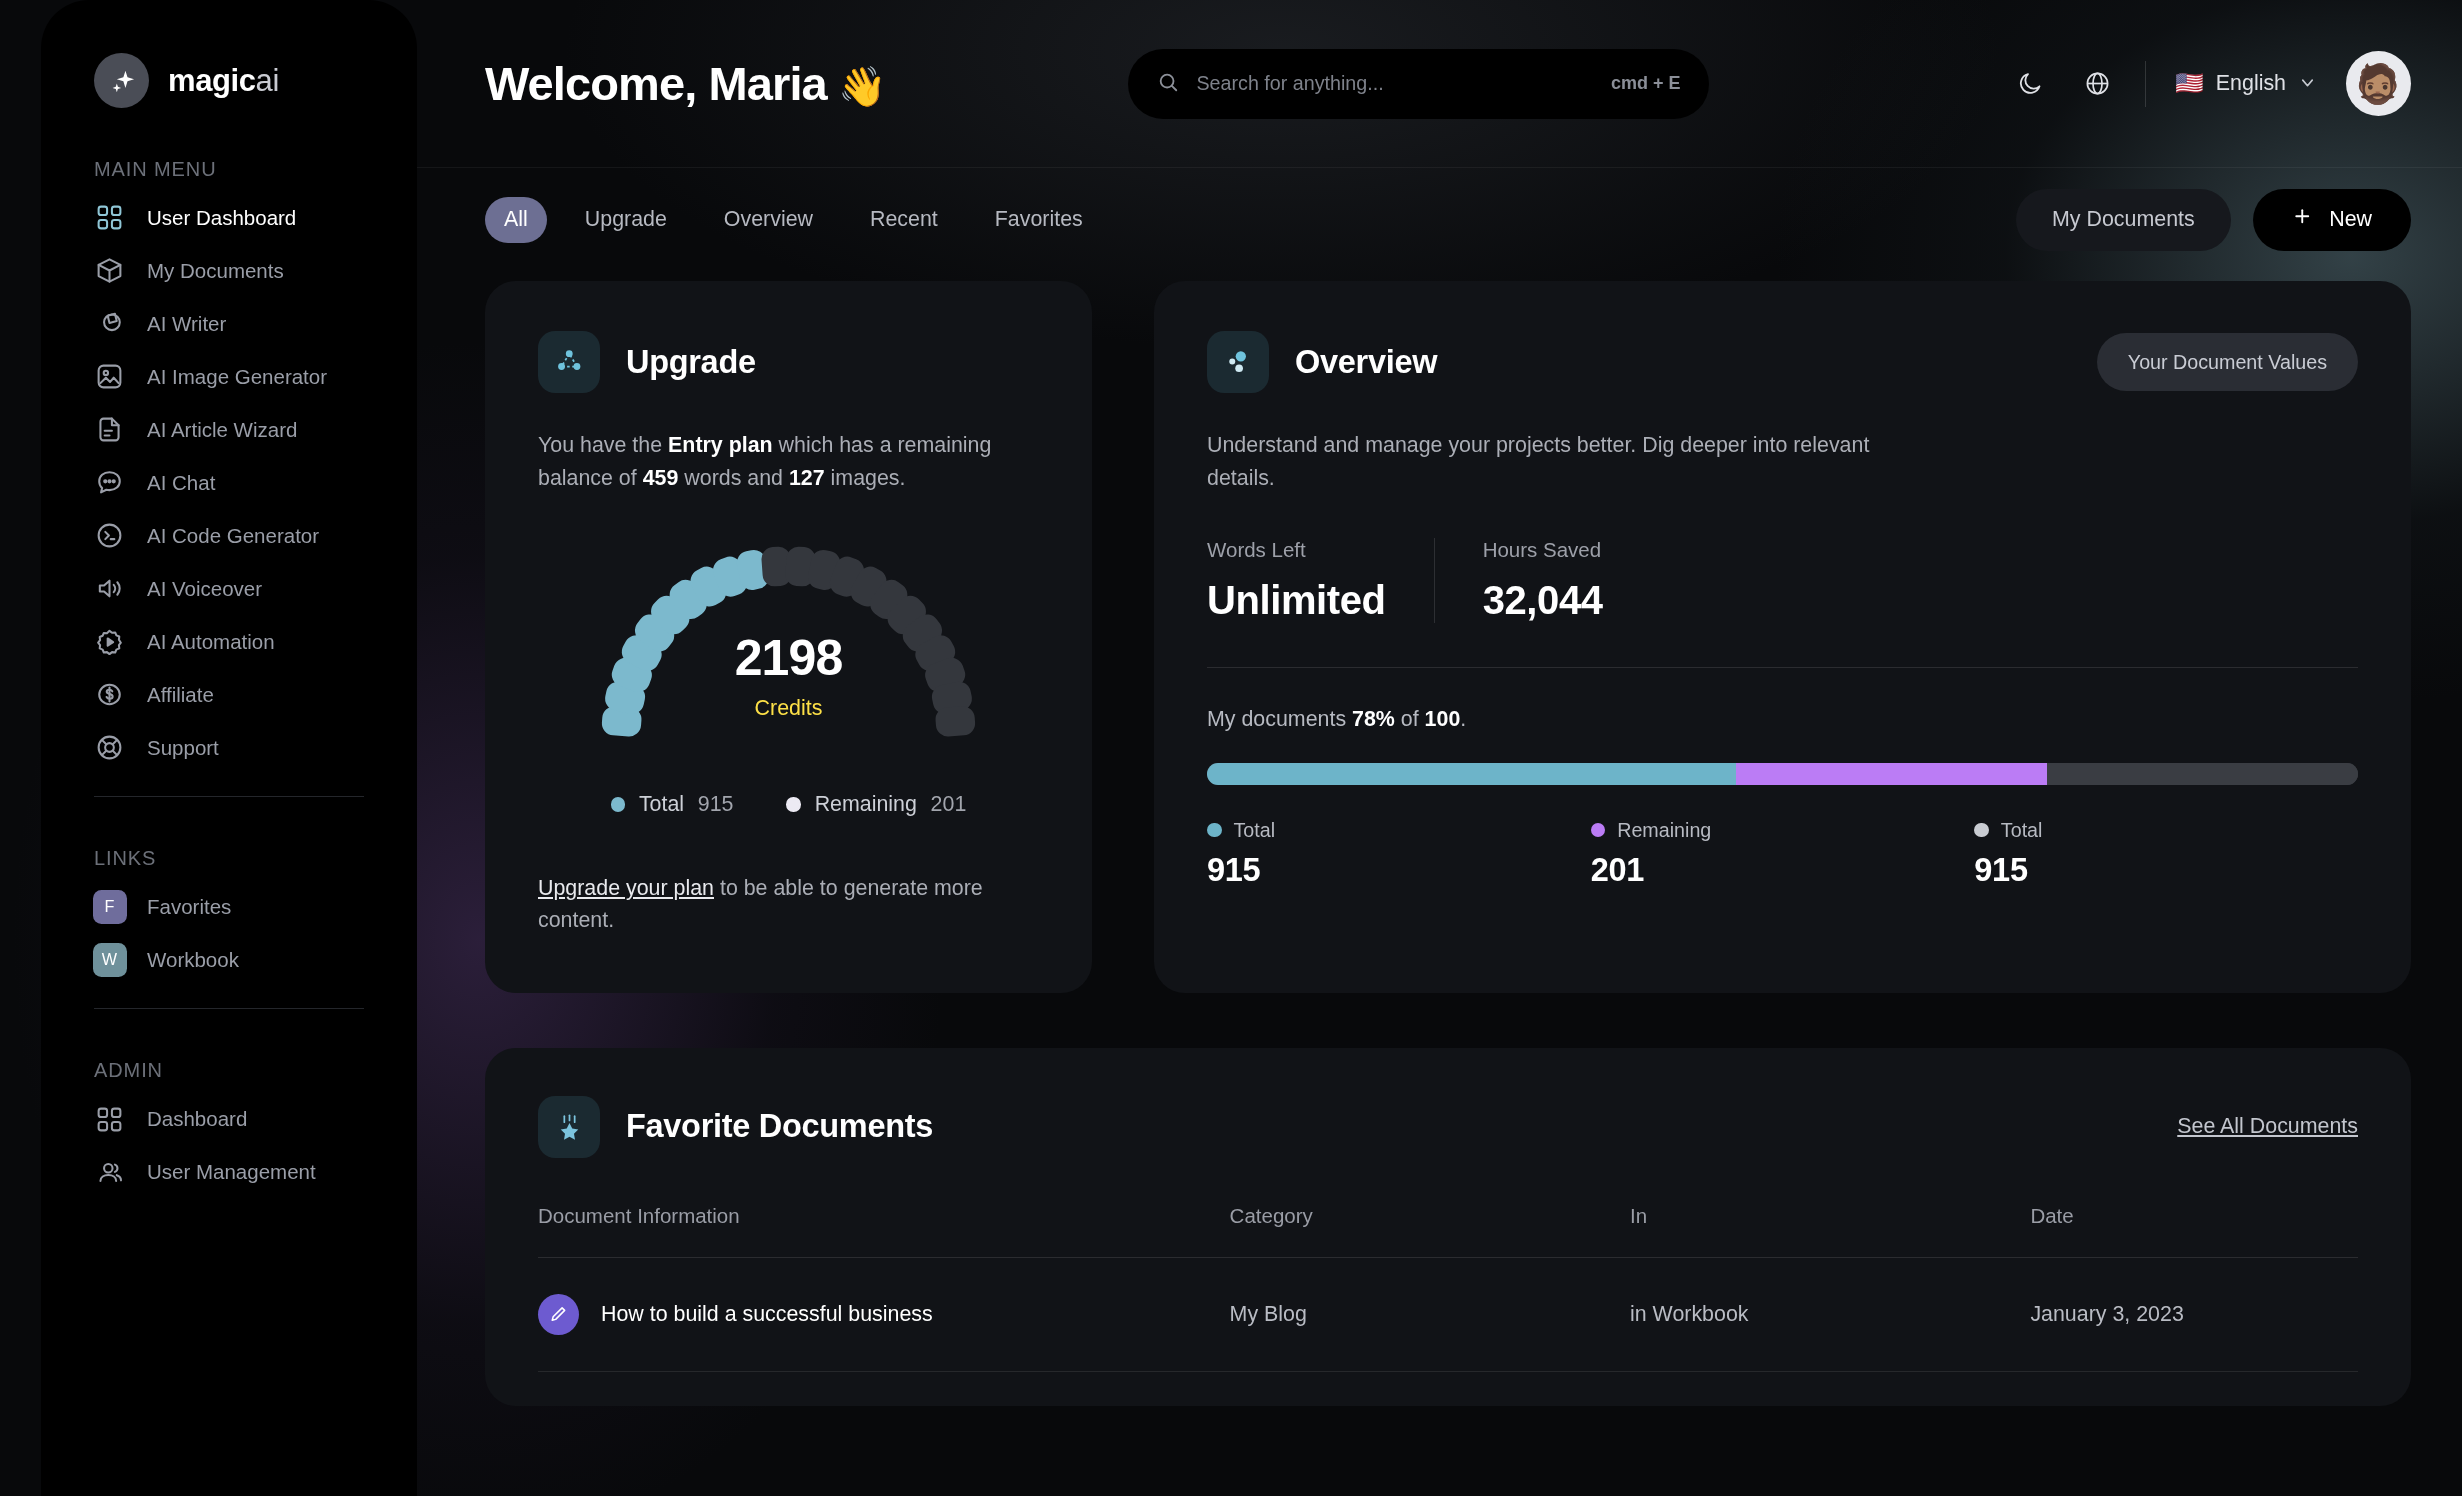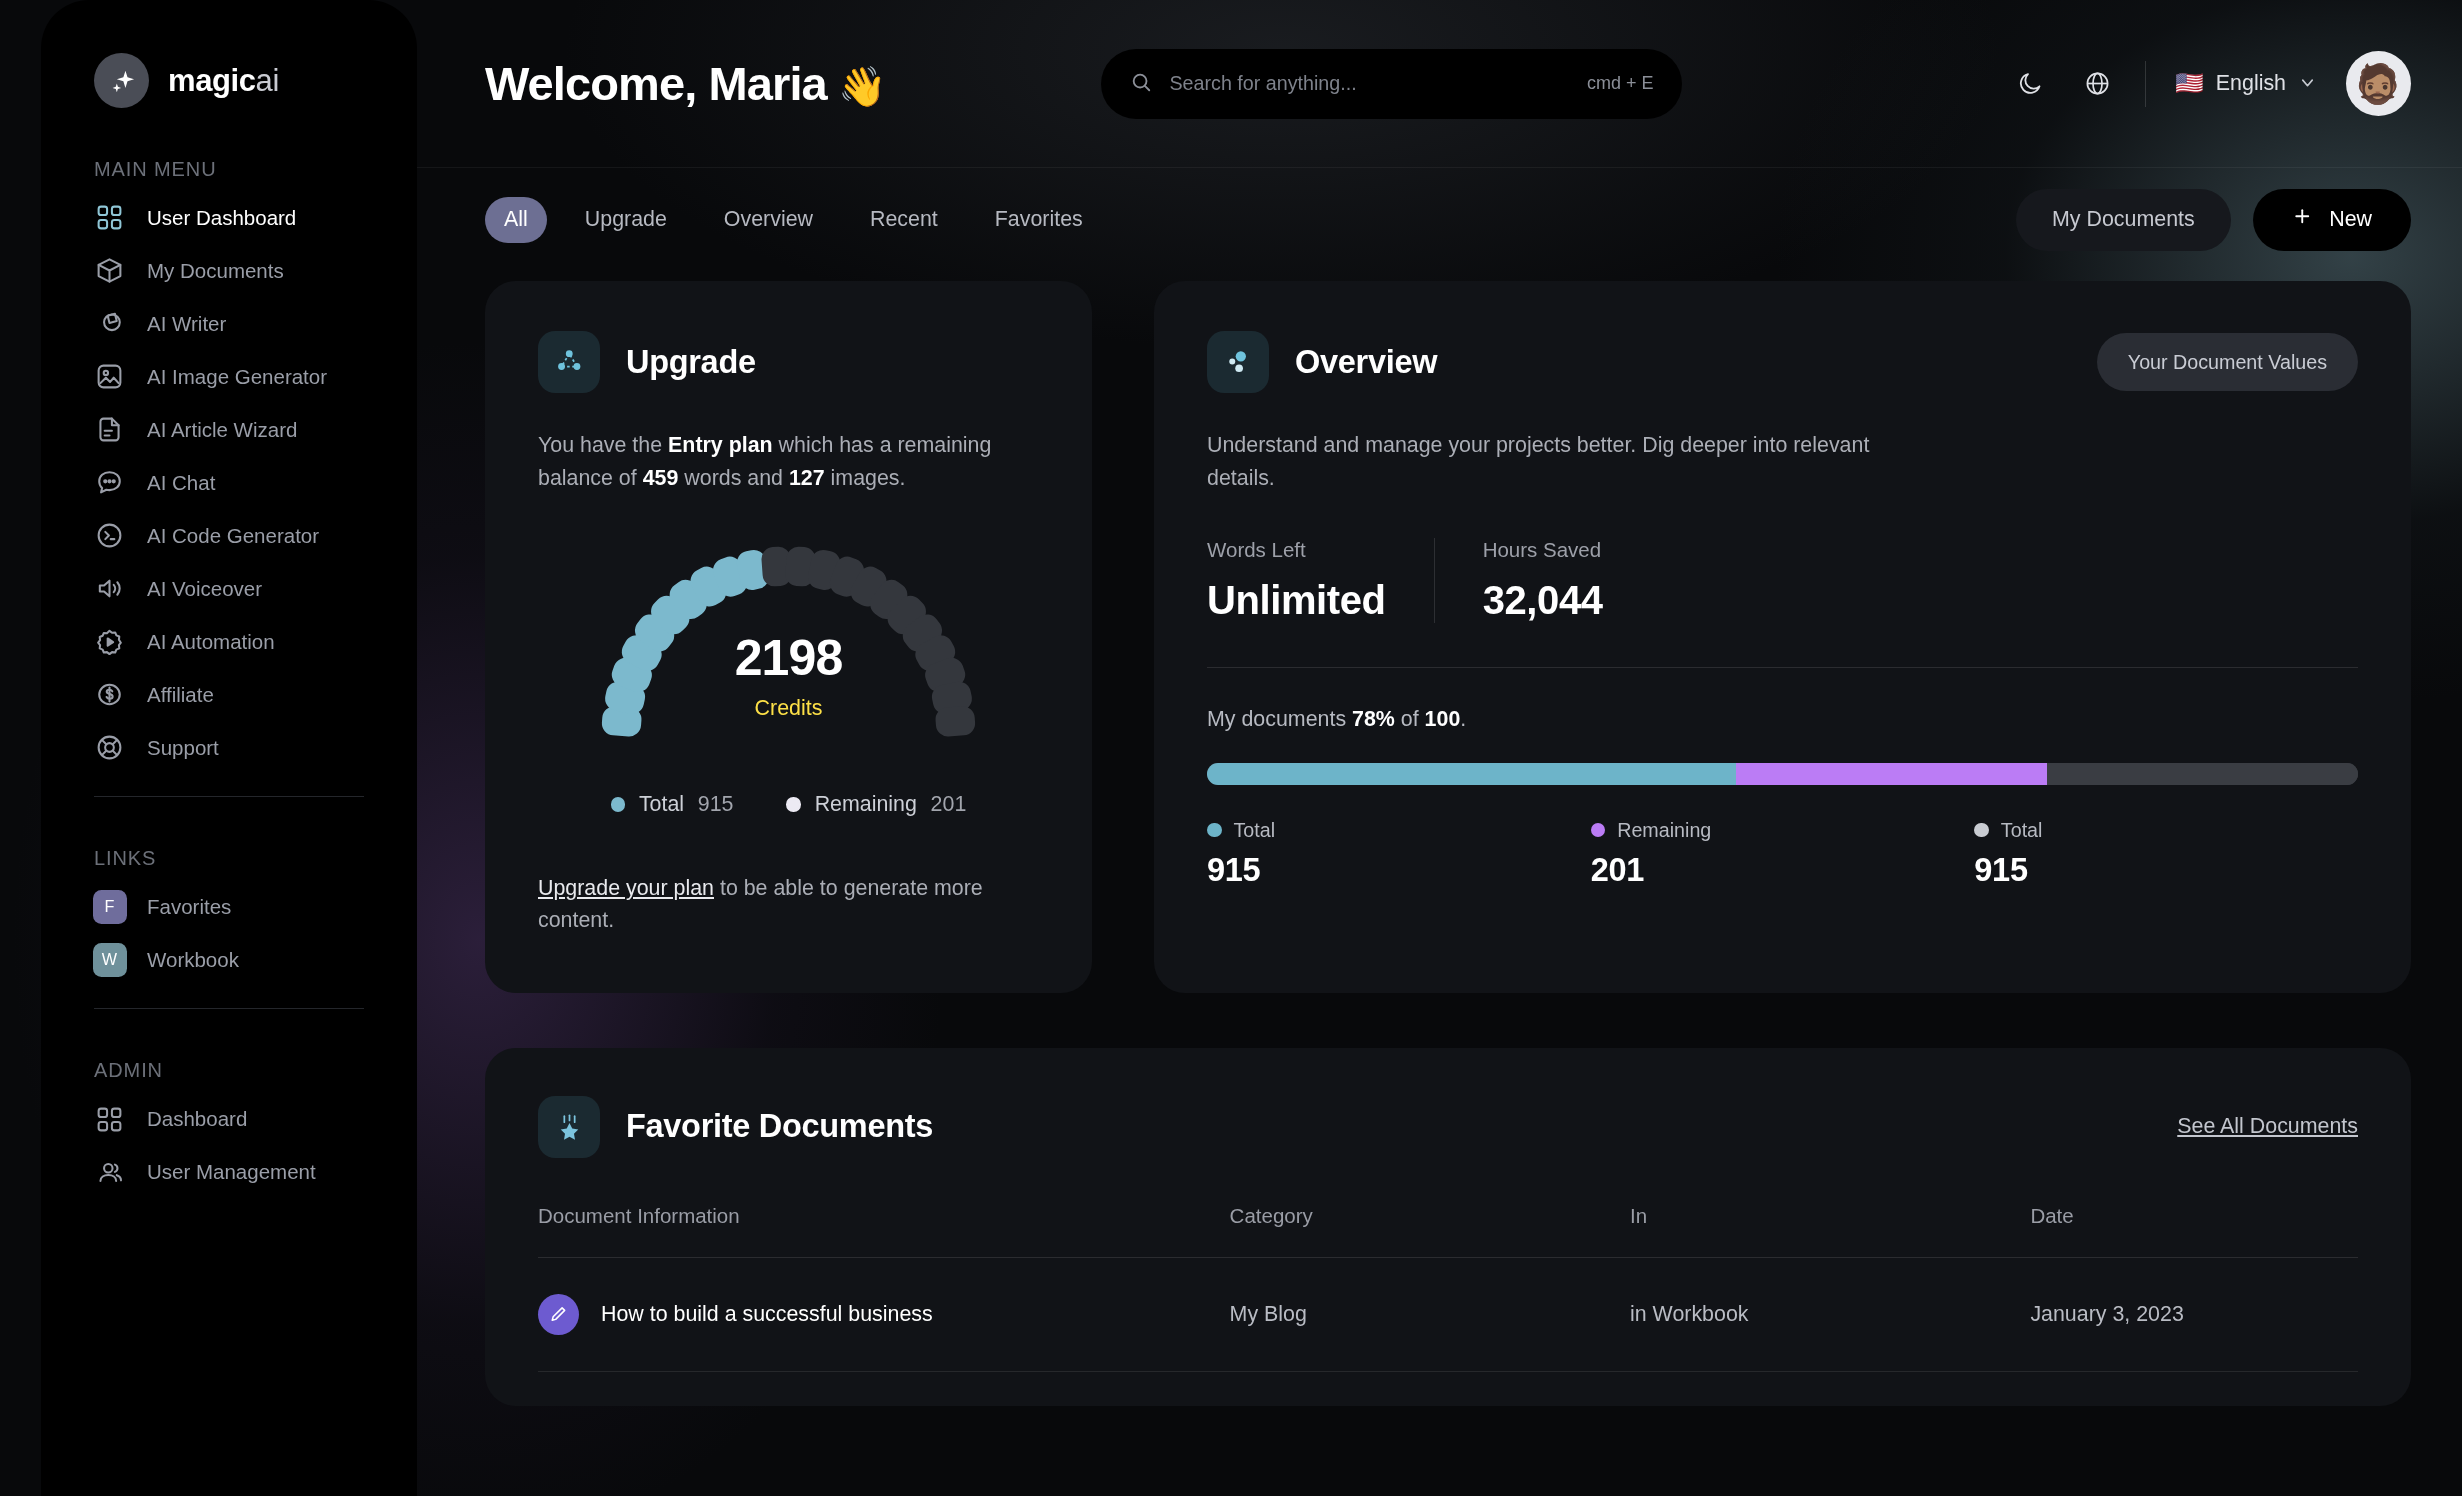--- a/index.html
+++ b/index.html
@@ -58,36 +58,37 @@
     font-size: 16.2px; color: #fff; font-weight: 500;
   }
 
   
   .main { position: absolute; left: 417px; top: 0; right: 0; bottom: 0; }
 
   .topbar {
     position: relative; height: 168px;
     display: flex; align-items: center; padding: 0 51px 0 68px;
     border-bottom: 0.9px solid rgba(255,255,255,0.055);
+    gap: 27px;
   }
   .welcome { font-size: 47px; font-weight: 700; color: #fff; letter-spacing: -0.9px; white-space: nowrap; }
   .wave { font-size: 39px; margin-left: 12px; }
 
   .search {
     margin-left: 215px;
     width: 581px; height: 70px; border-radius: 38px;
     background: #000; display: flex; align-items: center;
     padding: 0 29px; gap: 17px; flex: none; justify-content: flex-end;
   }
   .search input {
     flex: 1; background: transparent; border: none; outline: none;
     color: #d6d8de; font-size: 19.7px; font-family: "Liberation Sans", sans-serif;
   }
   .search input::placeholder { color: #7e828b; }
-  .kbd { color: #8b8f98; font-size: 18px; white-space: nowrap; }
+  .kbd { color: #8b8f98; font-size: 18px; white-space: nowrap; font-weight: bold; }
 
   .top-actions { margin-left: auto; display: flex; align-items: center; gap: 29px; }
   .icon-btn { width: 38px; height: 38px; display: flex; align-items: center; justify-content: center; cursor: pointer; }
   .vsep { width: 0.9px; height: 46px; background: rgba(255,255,255,0.14); }
   .lang { display: flex; align-items: center; gap: 12px; cursor: pointer; }
   .flag { font-size: 23px; }
   .lang-label { color: #dfe1e6; font-size: 21.4px; }
   .avatar {
     width: 65px; height: 65px; border-radius: 50%;
     background: #e9eaee; display: flex; align-items: center; justify-content: center;

